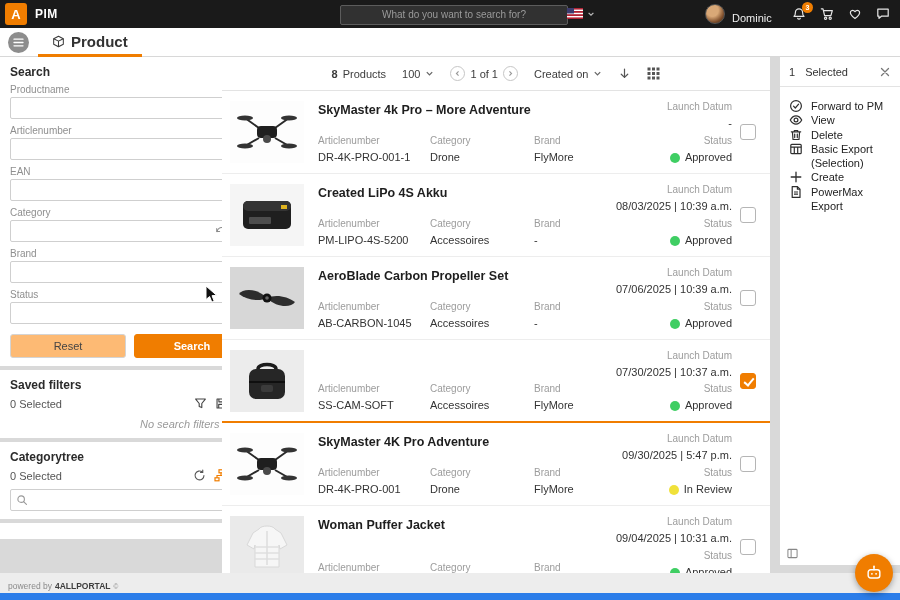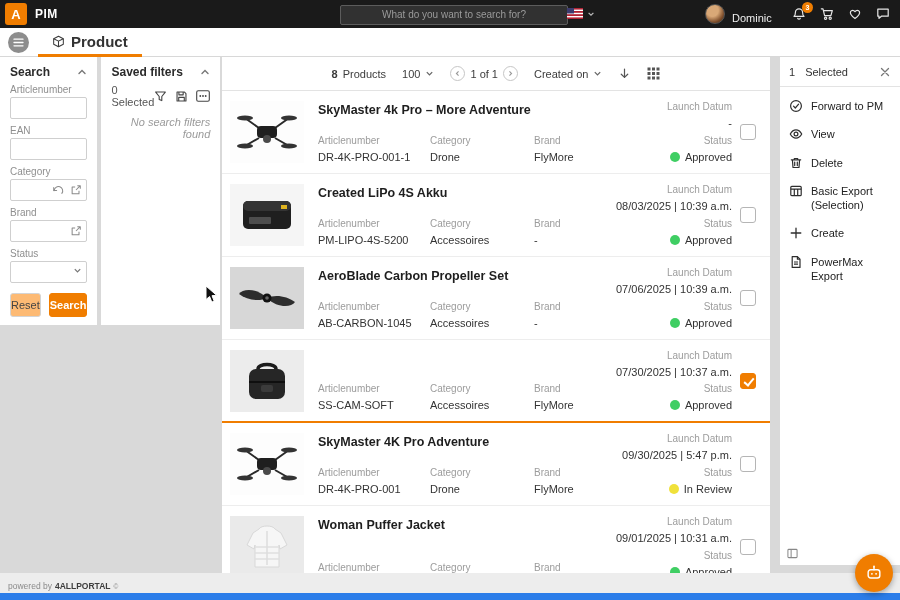--- a/index.html
+++ b/index.html
@@ -19,21 +19,21 @@
   .uname{color:#eee;font-size:11px}
   .ticons{position:absolute;right:10px;top:7px;display:flex;gap:14px;align-items:center}
   .ticon{position:relative;cursor:pointer}
   .badge{position:absolute;top:-5px;right:-7px;min-width:11px;height:11px;border-radius:6px;background:var(--accent);color:#fff;font-size:7px;line-height:11px;text-align:center;padding:0 2px;font-weight:bold}
   
   .tabbar{position:absolute;top:28px;left:0;width:900px;height:29px;background:#fff;border-bottom:1px solid #d8d8d8;z-index:9}
   .menu-btn{position:absolute;left:8px;top:4px;width:21px;height:21px;border-radius:50%;background:#8d8d8d;display:flex;align-items:center;justify-content:center;cursor:pointer}
   .tab{position:absolute;left:38px;top:0;height:29px;display:flex;align-items:center;gap:6px;padding:0 14px;border-bottom:3px solid var(--accent);cursor:pointer}
   .tab-label{font-size:15px;color:#333;font-weight:bold}
   
-  .sidebar{position:absolute;left:0;top:57px;width:260px;display:flex;flex-direction:row;gap:4px}
+  .sidebar{position:absolute;left:0;top:57px;width:260px;display:flex;flex-direction:column;gap:4px}
   .panel{background:#fff}
   .sec{padding:8px 10px}
   .sec-head{display:flex;align-items:center;justify-content:space-between;margin-bottom:5px;cursor:pointer}
   .sec-title{font-size:12px;font-weight:bold;color:#2b2b2b}
   .field{margin-bottom:6px}
   .field label{display:block;font-size:10px;color:#8f8f8f;margin-bottom:2px}
   .inputwrap{position:relative}
   .inputwrap input{width:100%;height:22px;border:1px solid #cfcfcf;border-radius:2px;background:#fff;font-size:11px;padding:0 6px;font-family:inherit;color:#333}
   .in-icons{position:absolute;right:5px;top:5px;display:flex;gap:6px;align-items:center}
   .in-icons > span{cursor:pointer}
@@ -61,33 +61,33 @@
   .row{height:83px;display:flex;align-items:stretch;border-bottom:1px solid #ededed;padding:0 6px 0 8px;cursor:pointer;background:#fff}
   .row.selected{border-bottom:2px solid var(--accent)}
   .thumb{width:74px;height:62px;align-self:center;margin-right:14px;display:flex;align-items:center;justify-content:center;flex:none}
   .mid{flex:1;display:flex;flex-direction:column;padding:12px 0 10px;min-width:0}
   .title{font-size:12.5px;font-weight:bold;color:#1e1e1e;white-space:nowrap;overflow:hidden}
   .cols{margin-top:auto;display:flex}
   .col{width:112px}.col.c2{width:104px}.col.c3{flex:1}
   .klabel{font-size:10px;color:#9c9c9c}
   .kvalue{font-size:11px;color:#333;margin-top:5px;white-space:nowrap}
   .rightinfo{width:118px;flex:none;display:flex;flex-direction:column;align-items:flex-end;padding:10px 0;text-align:right}
-  .status-val{display:flex;align-items:center;gap:5px;margin-top:5px}
+  .status-val{display:flex;align-items:flex-end;gap:5px;margin-top:5px}
   .dot{width:10px;height:10px;border-radius:50%;flex:none;background:#ccc}
   .status-text{font-size:11px;color:#333}
   .spacer{flex:1}
   .cbcell{width:32px;flex:none;display:flex;align-items:center;justify-content:center}
   .checkbox{width:16px;height:16px;border:1px solid #b5b5b5;border-radius:3px;background:#fff;cursor:pointer;position:relative}
   .checkbox.checked{background:var(--accent);border-color:var(--accent)}
   .checkbox.checked::after{content:"";position:absolute;left:5px;top:2px;width:4px;height:8px;border:solid #fff;border-width:0 2px 2px 0;transform:rotate(40deg)}
   
   .action-panel{position:absolute;left:780px;top:57px;width:120px;height:508px;background:#fff}
   .ap-header{height:30px;display:flex;align-items:center;padding:0 9px;border-bottom:1px solid #e3e3e3;font-size:11px;color:#333;gap:10px}
   .ap-close{margin-left:auto;cursor:pointer}
-  .ap-actions{padding:12px 9px;display:flex;flex-direction:column;gap:14px}
+  .ap-actions{padding:12px 9px;display:flex;flex-direction:column;}
   .action{display:flex;gap:8px;font-size:11px;color:#222;cursor:pointer;line-height:1.3}
   .action .a-icon{flex:none}
   .ap-collapse{position:absolute;left:7px;bottom:6px;cursor:pointer}
   
   .bottom-strip{position:absolute;left:0;top:573px;width:900px;height:20px;background:#ededed}
   .page-footer{position:absolute;left:8px;top:581px;font-size:8.5px;color:#8a8a8a;display:flex;gap:3px;align-items:baseline}
   .pf-brand{font-weight:bold;color:#3d3d3d}
   .pf-reg{font-size:6.5px}
   .bottom-bar{position:absolute;left:0;top:593px;width:900px;height:7px}
   .fab{position:absolute;left:855px;top:554px;width:38px;height:38px;border-radius:50%;background:var(--accent);border:none;display:flex;align-items:center;justify-content:center;cursor:pointer;box-shadow:0 2px 6px rgba(0,0,0,.35);z-index:20}
@@ -175,20 +175,24 @@
 
 <aside class="sidebar">
   <section class="panel sec">
     <div class="sec-head">
       <span class="sec-title">Search</span>
       <span>
           <svg width="10" height="10" viewBox="0 0 10 10" fill="none" stroke="#777" stroke-width="1.4" stroke-linecap="round">
             <path d="M2 6.5l3-3 3 3"></path>
           </svg>
         </span>
+    </div>
+    <div class="field">
+      <label>Productname</label>
+      <div class="inputwrap"><input style=""></div>
     </div>
     <div class="field">
       <label>Articlenumber</label>
       <div class="inputwrap"><input style=""></div>
     </div>
     <div class="field">
       <label>EAN</label>
       <div class="inputwrap"><input style=""></div>
     </div>
     <div class="field">
@@ -627,21 +631,21 @@
           <div class="kvalue"></div>
         </div>
         <div class="col c3">
           <div class="klabel">Brand</div>
           <div class="kvalue"></div>
         </div>
       </div>
     </div>
     <div class="rightinfo">
       <div class="klabel">Launch Datum</div>
-      <div class="kvalue">09/01/2025 | 10:31 a.m.</div>
+      <div class="kvalue">09/04/2025 | 10:31 a.m.</div>
       <div class="spacer"></div>
       <div class="klabel">Status</div>
       <div class="status-val">
         <span class="dot" style="background: rgb(63, 206, 99);"></span>
         <span class="status-text">Approved</span>
       </div>
     </div>
     <div class="cbcell">
       <span class="checkbox"></span>
     </div>

